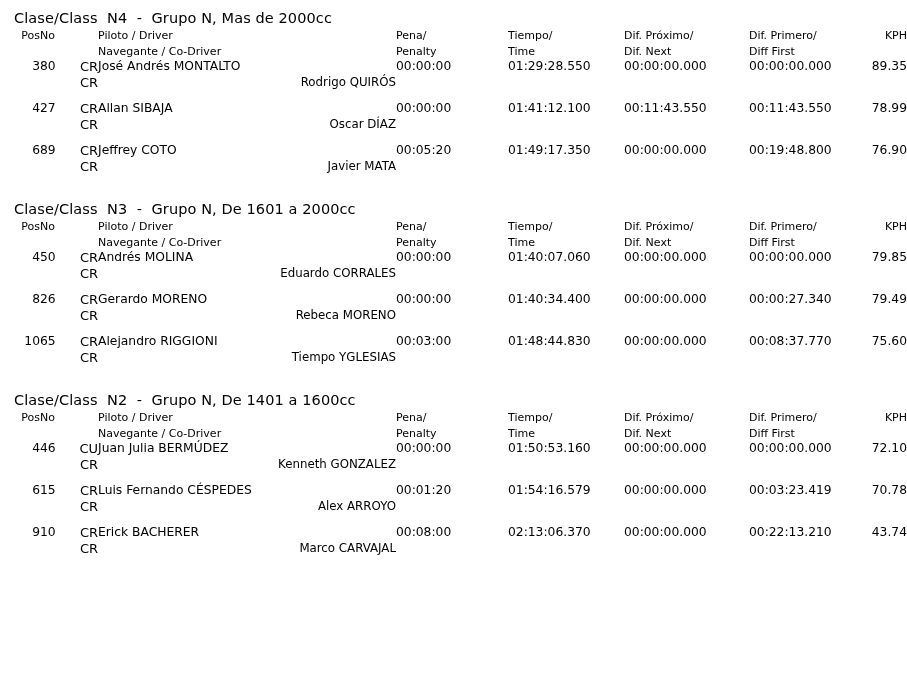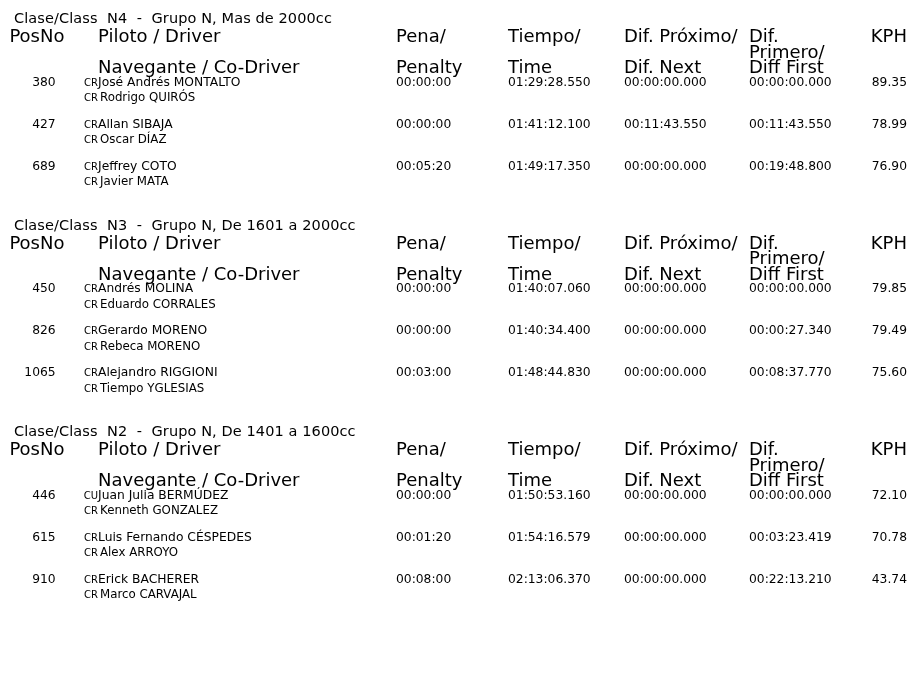--- a/index.html
+++ b/index.html
@@ -45,33 +45,33 @@
   table.results col.c-next   { width: 125px; }
   table.results col.c-first  { width: 110px; }
   table.results col.c-kph    { width: 48px; }
 
   table.results td, table.results th {
     padding: 0;
     vertical-align: top;
     font-weight: normal;
     line-height: 15.5px;
   }
-  .hdr td { font-size: 18px; }
+  .hdr td { font-size: 11px; }
   .hdr-row2 td { padding-bottom: 3px; }
 
   td.pos { text-align: right; padding-right: 7px; }
   td.no  { text-align: left; padding-right: 5px; }
-  td.cr  { text-align: right; padding-right: 6px; font-size: 10px; padding-top: 1.5px; }
+  td.cr  { text-align: right; padding-right: 6px; font-size: 13px; padding-top: 1.5px; }
   td.name { text-align: left; padding-left: 0px; }
   td.num { text-align: left; padding-right: 2px; }
   td.kph { text-align: right; padding-right: 12px; }
 
   .driver-row td { padding-top: 2px; }
   .codriver-row td { padding-bottom: 0px; }
-  .codriver-row td.name { font-size: 11.8px; padding-left: 2px; }
+  .codriver-row td.name { font-size: 11.8px; padding-left: 2px; text-align: right; }
   .spacer-row td { height: 11px; line-height: 11px; font-size: 1px; }
   .block-gap { height: 25px; }
   .pre { white-space: pre; }
 </style>
 </head>
 <body>
 
 <div class="page">
 
   <div class="class-block">

